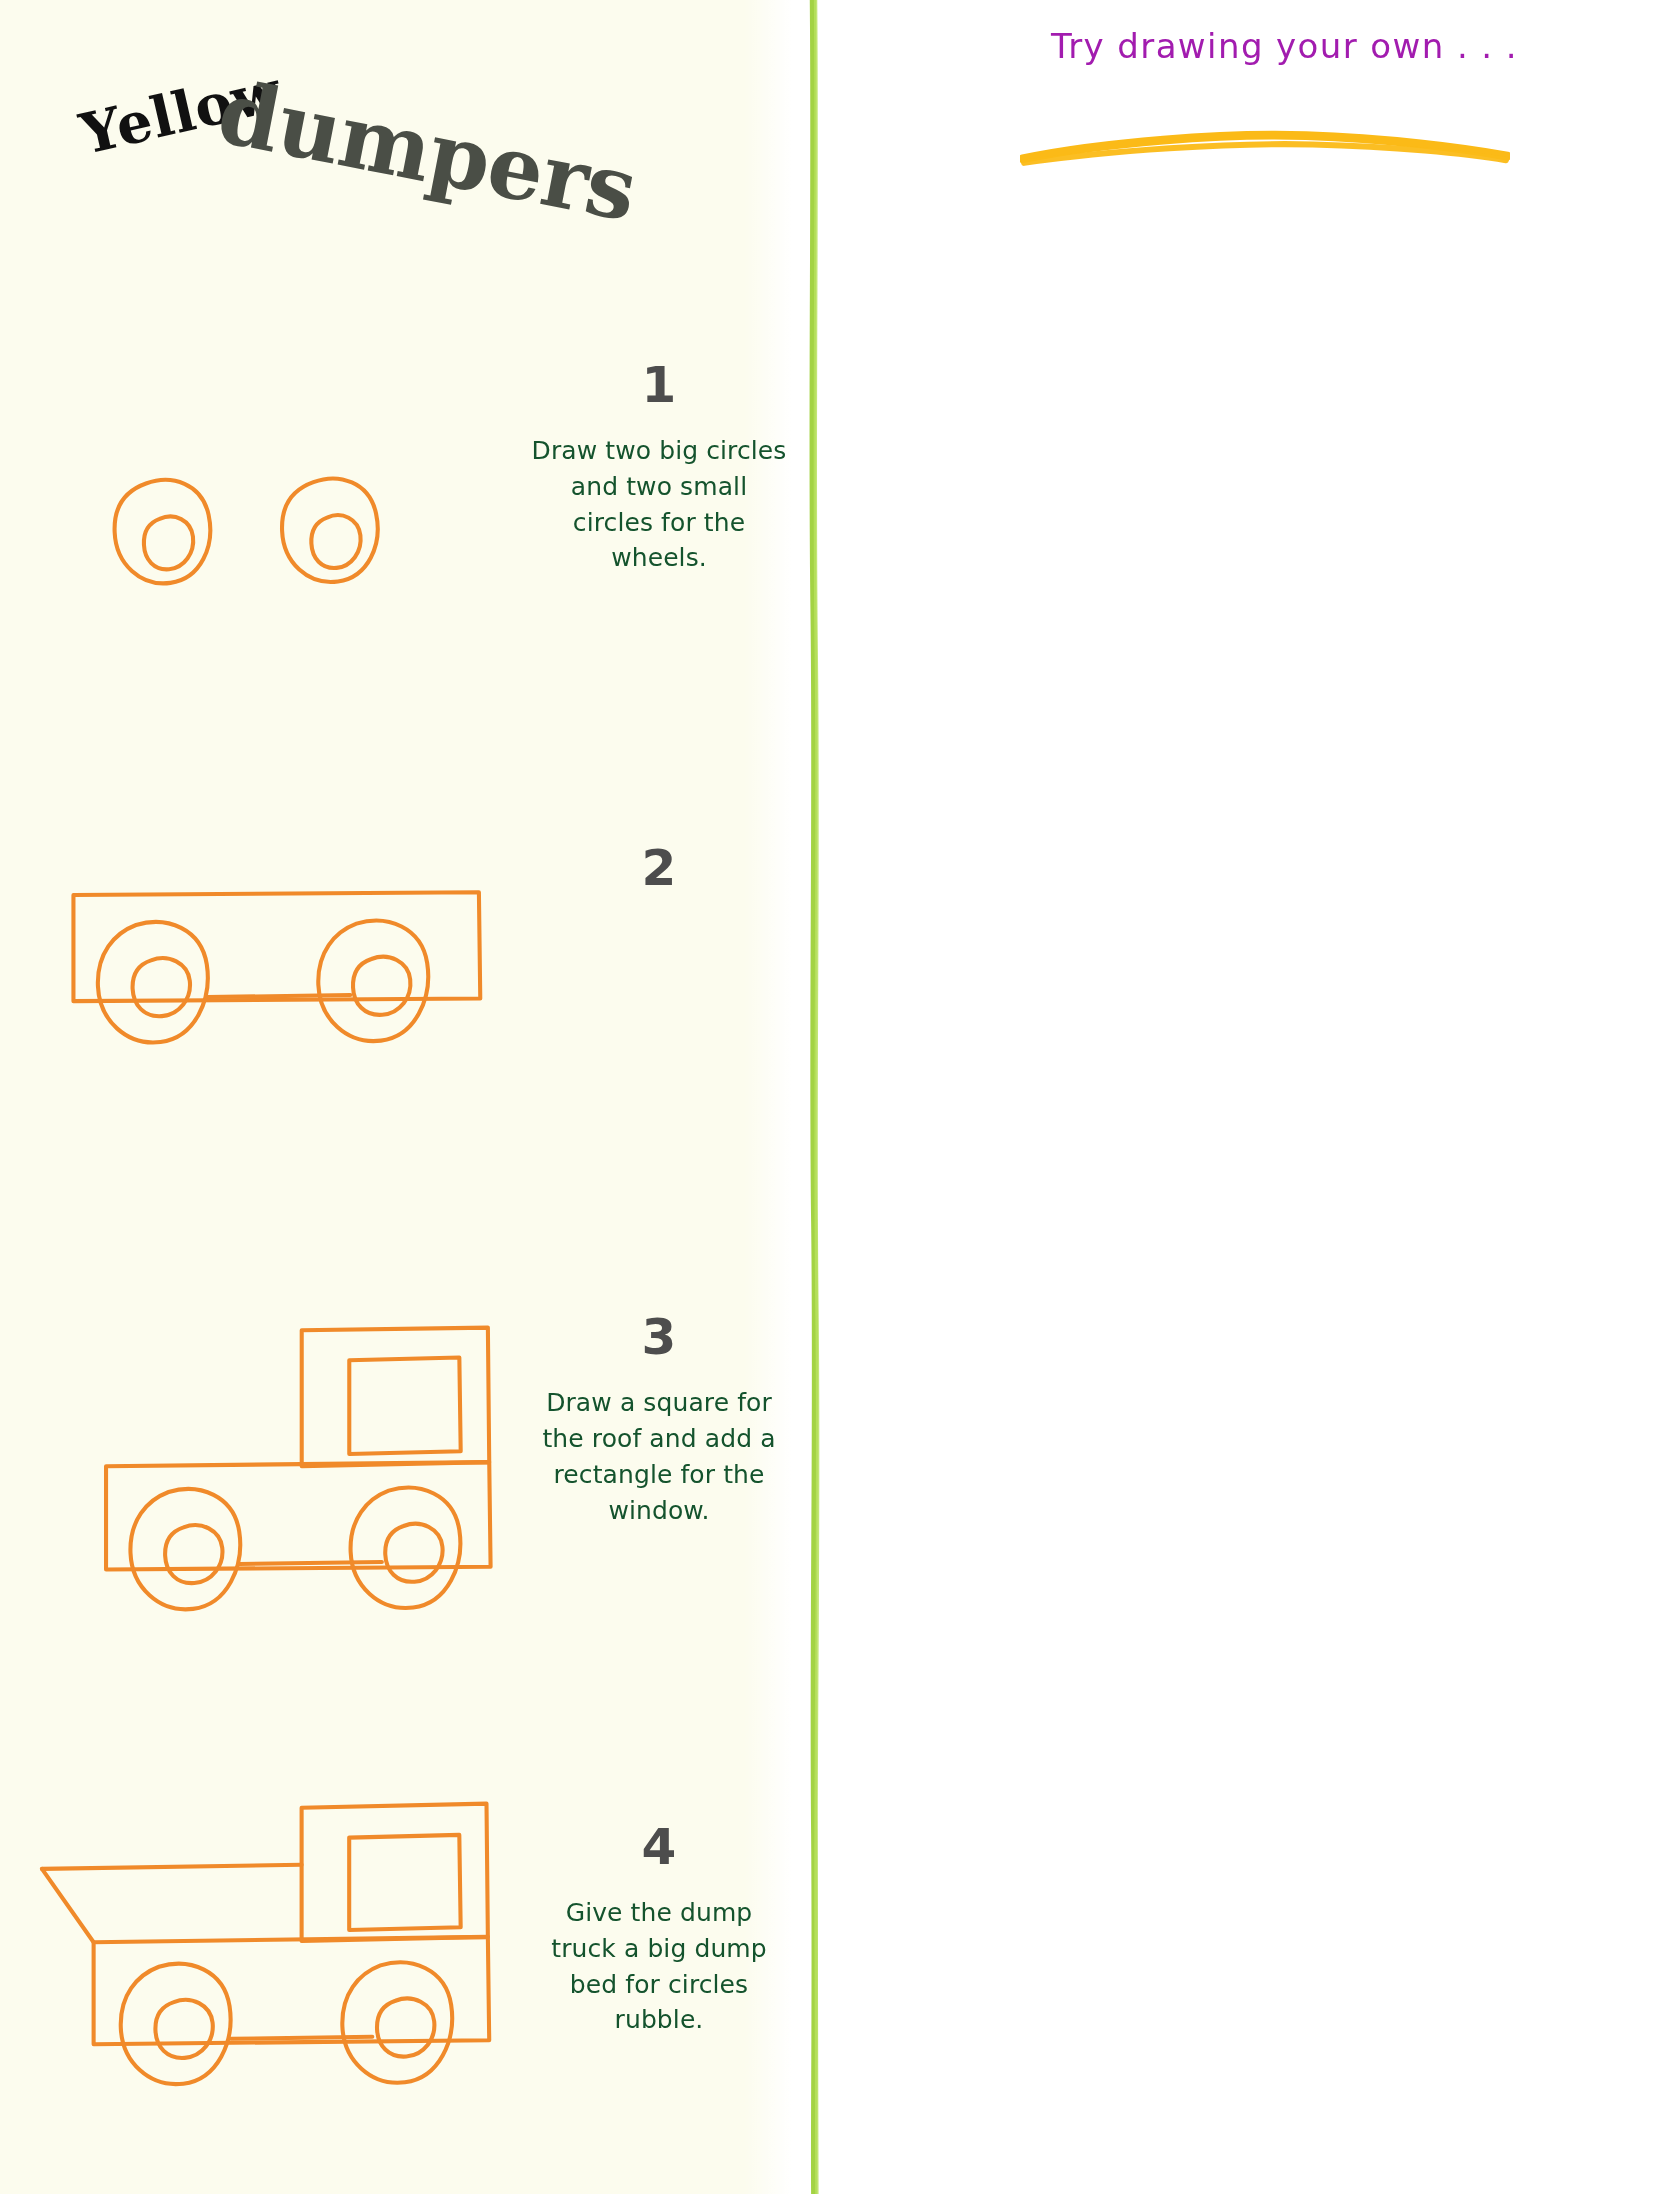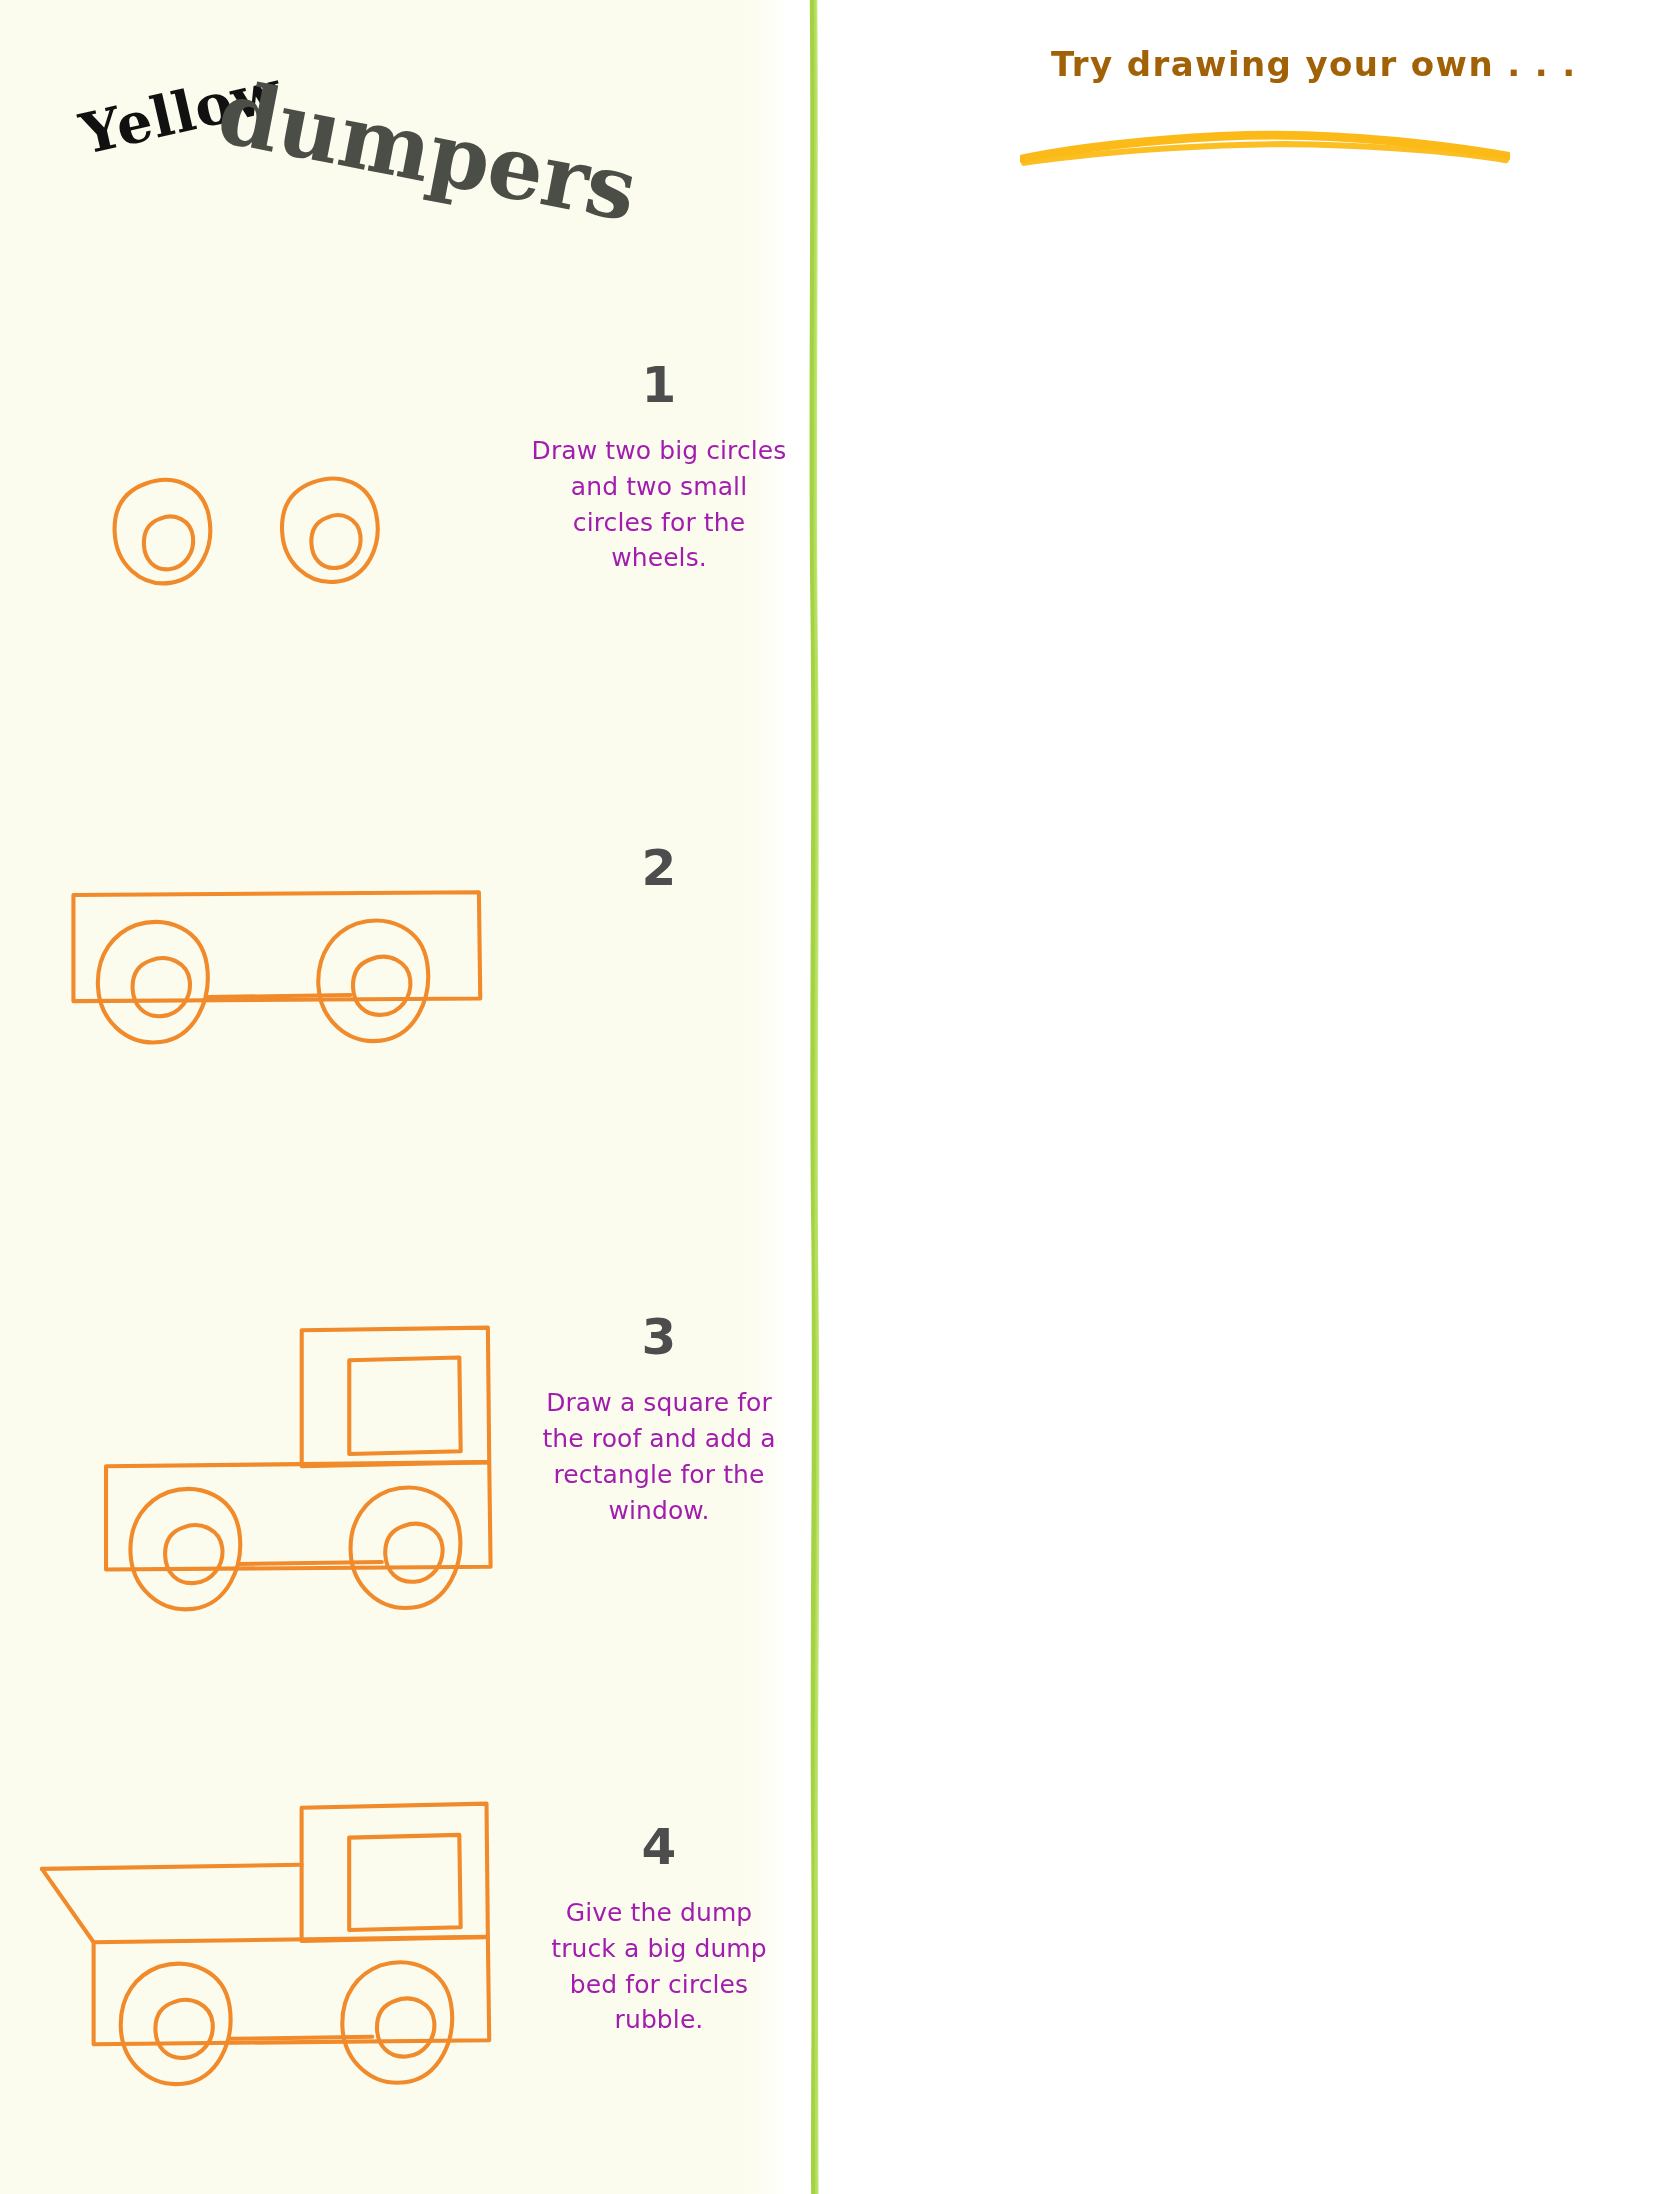--- a/index.html
+++ b/index.html
@@ -89,25 +89,25 @@
     font-size: 87px;
     color: #4a4e46;
     letter-spacing: -0.7px;
     white-space: nowrap;
   }
 
   
   .try-heading {
     position: absolute;
     left: 1051px;
-    top: 44px;
+    top: 26px;
     font-family: "DejaVu Sans", sans-serif;
     font-size: 34px;
-    font-weight: 700;
-    color: #a16207;
+    font-weight: 400;
+    color: #a21caf;
     letter-spacing: 1.4px;
     white-space: nowrap;
   }
   .try-underline {
     position: absolute;
     left: 1020px;
     top: 126px;
     width: 490px;
     height: 41px;
   }
@@ -131,21 +131,21 @@
     font-weight: 700;
     font-size: 50px;
     color: #4d4d4d;
     line-height: 1;
   }
   .step-caption {
     margin-top: 23px;
     font-family: "DejaVu Sans", sans-serif;
     font-size: 25px;
     line-height: 1.43;
-    color: #a21caf;
+    color: #14532d;
     letter-spacing: 0.1px;
   }
 
   
   #step-1 { left: 0;   top: 360px;  width: 792px; height: 354px; }
   #step-1 .step-art     { left: 82px; top: 88px; }
   #step-1 .step-text-col{ left: 530px; top: 0; }
 
   #step-2 { left: 0;   top: 843px; width: 792px; height: 381px; }
   #step-2 .step-art     { left: 68px; top: 41px; }

